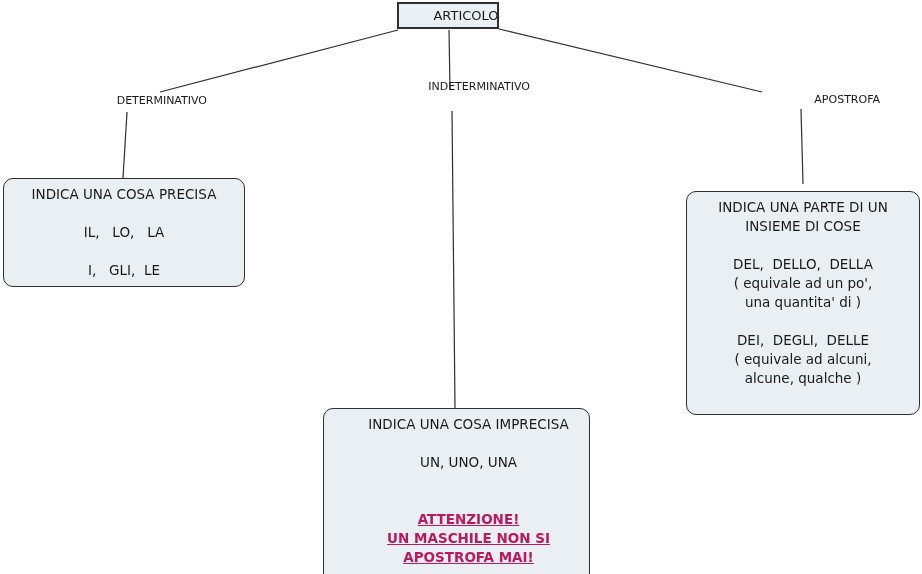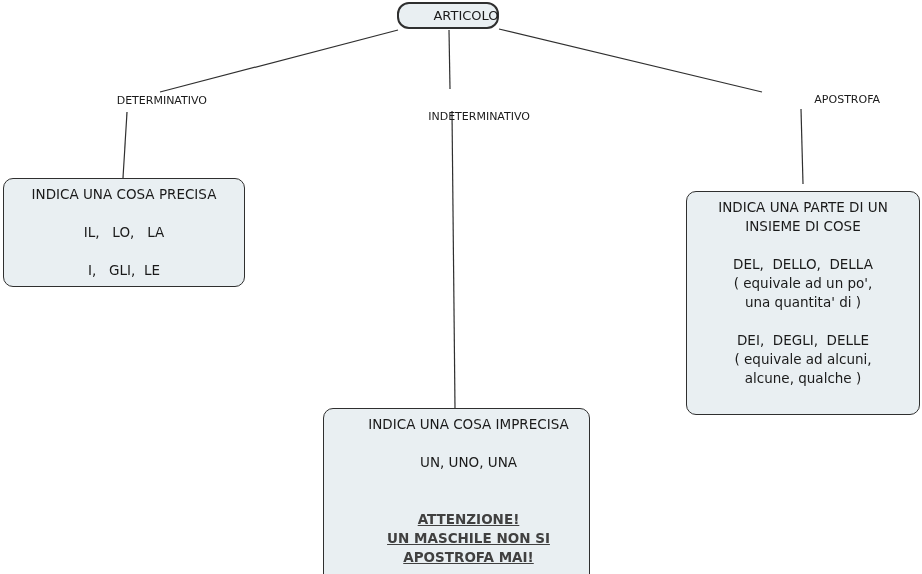--- a/index.html
+++ b/index.html
@@ -25,37 +25,37 @@
     position: absolute;
     box-sizing: border-box;
     background: #e9eff2;
     border: 1.5px solid #2f2f2f;
     border-radius: 10px;
     color: #1a1a1a;
   }
   .root-node {
     left: 397px; top: 2px;
     width: 102px; height: 27px;
-    border-radius: 12px;
+    border-radius: 0;
     border-width: 2px;
     display: flex;
     align-items: center;
     justify-content: center;
     font-size: 13px;
     padding-left: 36px;
   }
   .branch-label {
     position: absolute;
     font-size: 11px;
     color: #1a1a1a;
     text-align: right;
     white-space: nowrap;
   }
   .label-determinativo  { left: 47px;  top: 94px; width: 160px; }
-  .label-indeterminativo{ left: 370px; top: 110px; width: 160px; }
+  .label-indeterminativo{ left: 370px; top: 80px; width: 160px; }
   .label-partitivo      { left: 720px; top: 93px; width: 160px; }
 
   .box-determinativo {
     left: 3px; top: 178px;
     width: 242px; height: 109px;
   }
   .box-indeterminativo {
     left: 323px; top: 408px;
     width: 267px; height: 208px; padding-left: 24px;
   }
@@ -70,21 +70,21 @@
     line-height: 19px;
     padding-top: 6px;
     color: #1a1a1a;
   }
   .warning-text {
     white-space: pre-wrap;
     text-align: center;
     font-size: 13.5px;
     line-height: 19px;
     margin-top: 38px;
-    color: #404040;
+    color: #be185d;
     text-decoration: underline;
     font-weight: bold;
   }
 </style>
 </head>
 <body>
 
 <div id="canvas">
 
   <svg id="connectors" viewBox="0 0 922 574" xmlns="http://www.w3.org/2000/svg">

